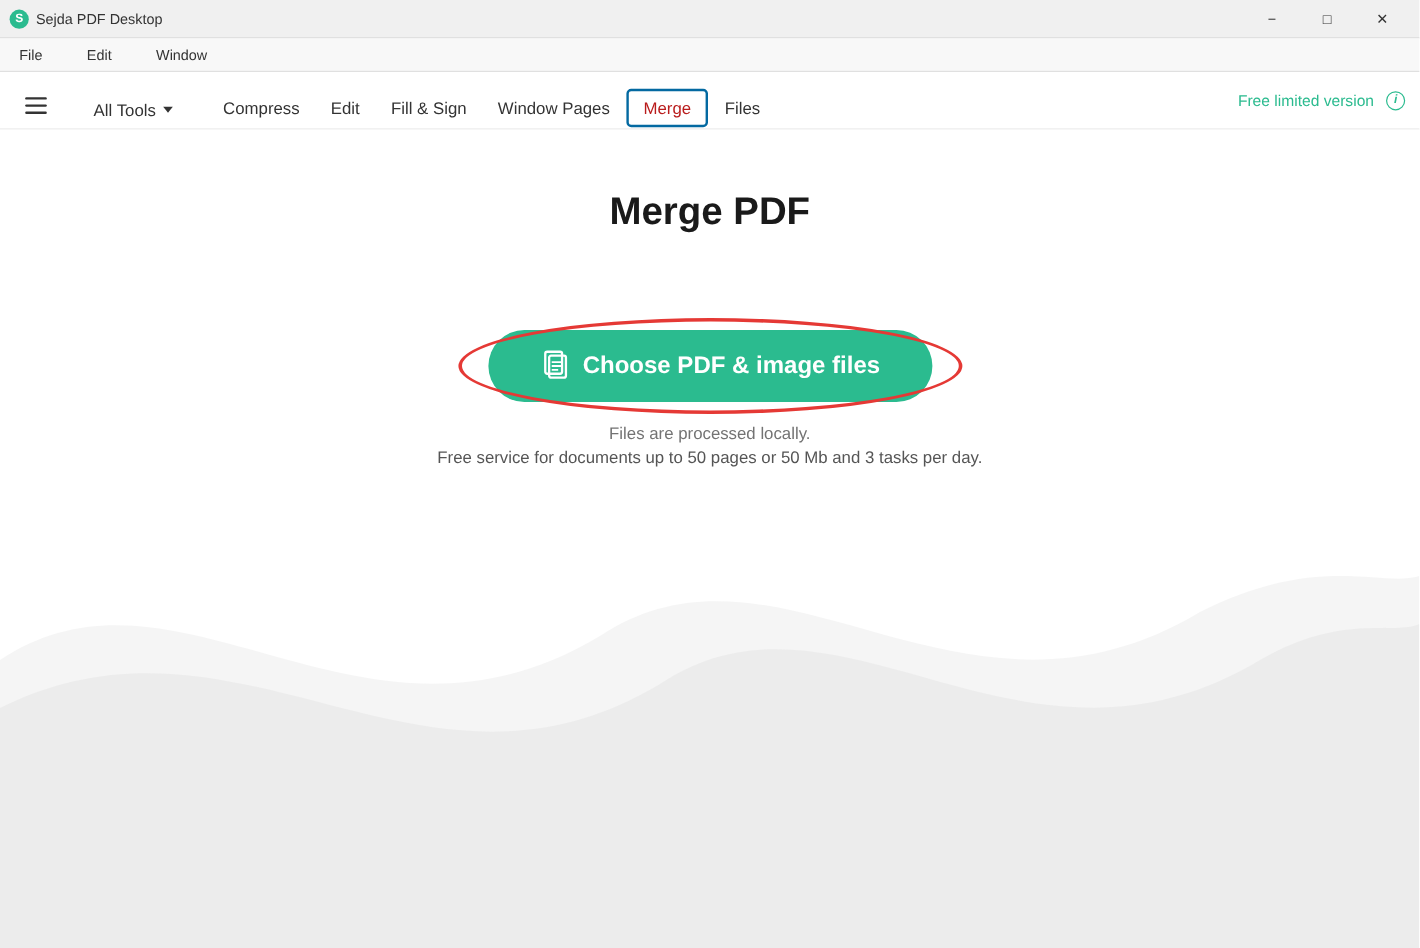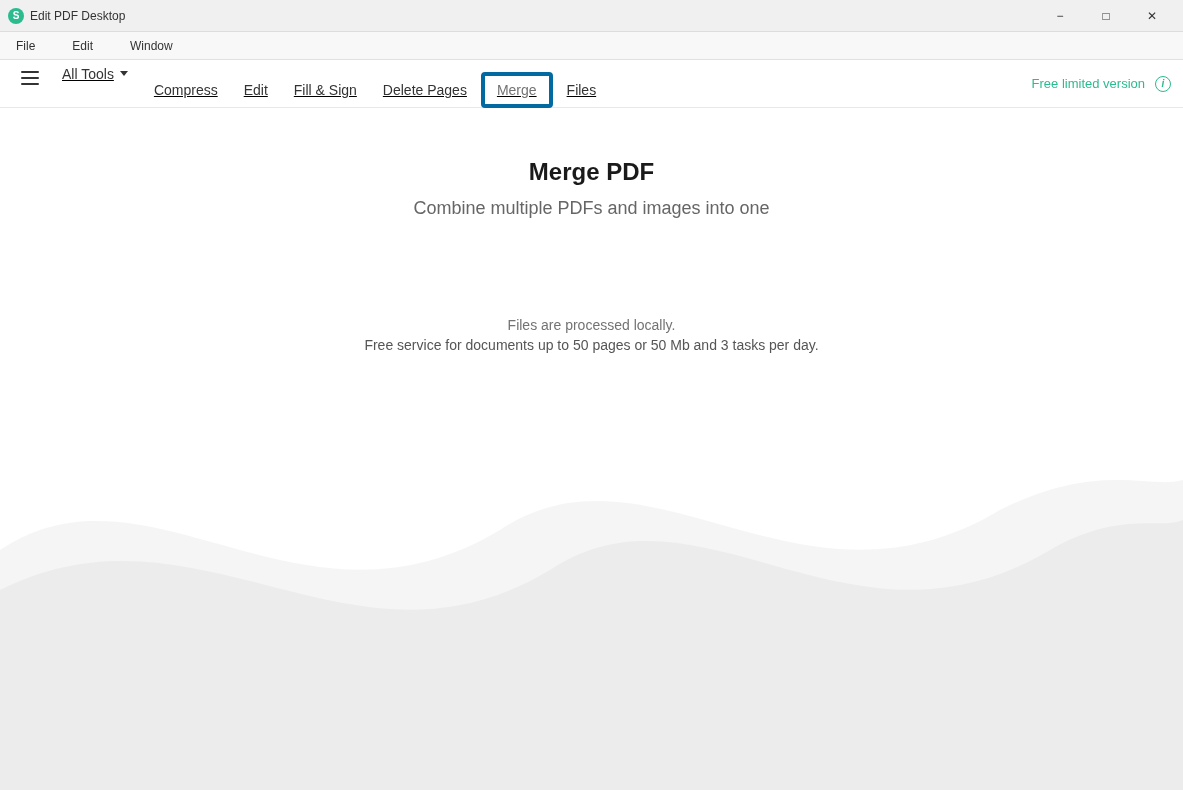--- a/index.html
+++ b/index.html
@@ -78,23 +78,22 @@
       display: flex;
       align-items: center;
       padding: 0 12px;
       border-bottom: 1px solid #e8e8e8;
       gap: 4px;
       justify-content: space-between;
     }
 
     .toolbar-left {
       display: flex;
-      align-items: flex-start;
-      gap: 4px;
-      text-decoration: underline;
+      align-items: flex-end;
+      gap: 20px;
     }
 
     .hamburger-btn {
       width: 36px;
       height: 36px;
       border: none;
       background: transparent;
       cursor: pointer;
       display: flex;
       align-items: center;
@@ -149,22 +148,22 @@
       padding: 6px 12px;
       font-size: 14px;
       color: #333;
       cursor: pointer;
       border-radius: 4px;
       border: none;
       background: transparent;
     }
 
     .nav-item.active {
-      border: 4px solid #0369a1;
-      color: #737373;
+      border: 2px solid #0369a1;
+      color: #b91c1c;
       font-weight: 500;
     }
 
     .free-version-badge {
       display: flex;
       align-items: flex-start;
       gap: 10px;
       color: #2bbb8f;
       font-size: 13px;
       cursor: pointer;
@@ -190,21 +189,21 @@
       background: #ffffff;
       display: flex;
       flex-direction: column;
       align-items: center;
       position: relative;
       overflow: hidden;
     }
 
     .page-title {
       margin-top: 50px;
-      font-size: 24px;
+      font-size: 32px;
       font-weight: 700;
       color: #1a1a1a;
       text-align: left;
     }
 
     .page-subtitle {
       margin-top: 12px;
       font-size: 18px;
       color: #666;
       text-align: center;
@@ -299,21 +298,21 @@
       font-weight: bold;
       color: white;
     }
   </style>
 </head>
 <body>
 
 <div class="title-bar">
   <div class="title-bar-left">
     <div class="logo-circle">S</div>
-    <span class="title-bar-title">Edit PDF Desktop</span>
+    <span class="title-bar-title">Sejda PDF Desktop</span>
   </div>
   <div class="title-bar-controls">
     <button class="title-bar-btn">−</button>
     <button class="title-bar-btn">□</button>
     <button class="title-bar-btn close-btn">✕</button>
   </div>
 </div>
 
 <div class="menu-bar">
   <span class="menu-item">File</span>
@@ -331,42 +330,54 @@
       </div>
     </button>
     <button class="all-tools-btn">
       <span>All Tools</span>
       <span class="chevron-down"></span>
     </button>
     <div class="toolbar-nav">
       <button class="nav-item">Compress</button>
       <button class="nav-item">Edit</button>
       <button class="nav-item">Fill &amp; Sign</button>
-      <button class="nav-item">Delete Pages</button>
+      <button class="nav-item">Window Pages</button>
       <button class="nav-item active">Merge</button>
       <button class="nav-item">Files</button>
     </div>
   </div>
   <div class="free-version-badge">
     <span>Free limited version</span>
     <div class="info-circle">i</div>
   </div>
 </div>
 
 <div class="main-content">
 
   <div class="wave-section">
     <svg class="wave-svg" viewBox="0 0 1183 420" preserveAspectRatio="none" xmlns="http://www.w3.org/2000/svg">
       <path d="M0,180 C150,80 300,280 500,160 C650,60 800,260 1000,140 C1100,90 1150,120 1183,110 L1183,420 L0,420 Z" fill="#ebebeb" opacity="0.5"></path>
       <path d="M0,220 C200,120 350,320 550,200 C700,100 850,300 1050,180 C1120,140 1160,160 1183,150 L1183,420 L0,420 Z" fill="#e8e8e8" opacity="0.7"></path>
     </svg>
   </div>
 
   <h1 class="page-title">Merge PDF</h1>
-  <p class="page-subtitle">Combine multiple PDFs and images into one</p>
 
   <div class="content-over-wave">
+    <div class="oval-annotation">
+      <div class="oval-ring"></div>
+      <button class="choose-files-btn">
+        <svg class="file-icon" viewBox="0 0 24 26" fill="none" xmlns="http://www.w3.org/2000/svg">
+          <rect x="4" y="2" width="13" height="17" rx="1.5" stroke="white" stroke-width="1.8" fill="none"></rect>
+          <rect x="7" y="5" width="13" height="17" rx="1.5" stroke="white" stroke-width="1.8" fill="none"></rect>
+          <line x1="9" y1="10" x2="17" y2="10" stroke="white" stroke-width="1.5"></line>
+          <line x1="9" y1="13" x2="17" y2="13" stroke="white" stroke-width="1.5"></line>
+          <line x1="9" y1="16" x2="14" y2="16" stroke="white" stroke-width="1.5"></line>
+        </svg>
+        <span>Choose PDF &amp; image files</span>
+      </button>
+    </div>
 
     <p class="processing-note">Files are processed locally.</p>
     <p class="service-note">Free service for documents up to 50 pages or 50 Mb and 3 tasks per day.</p>
   </div>
 
 </div>
 
 </body></html>

